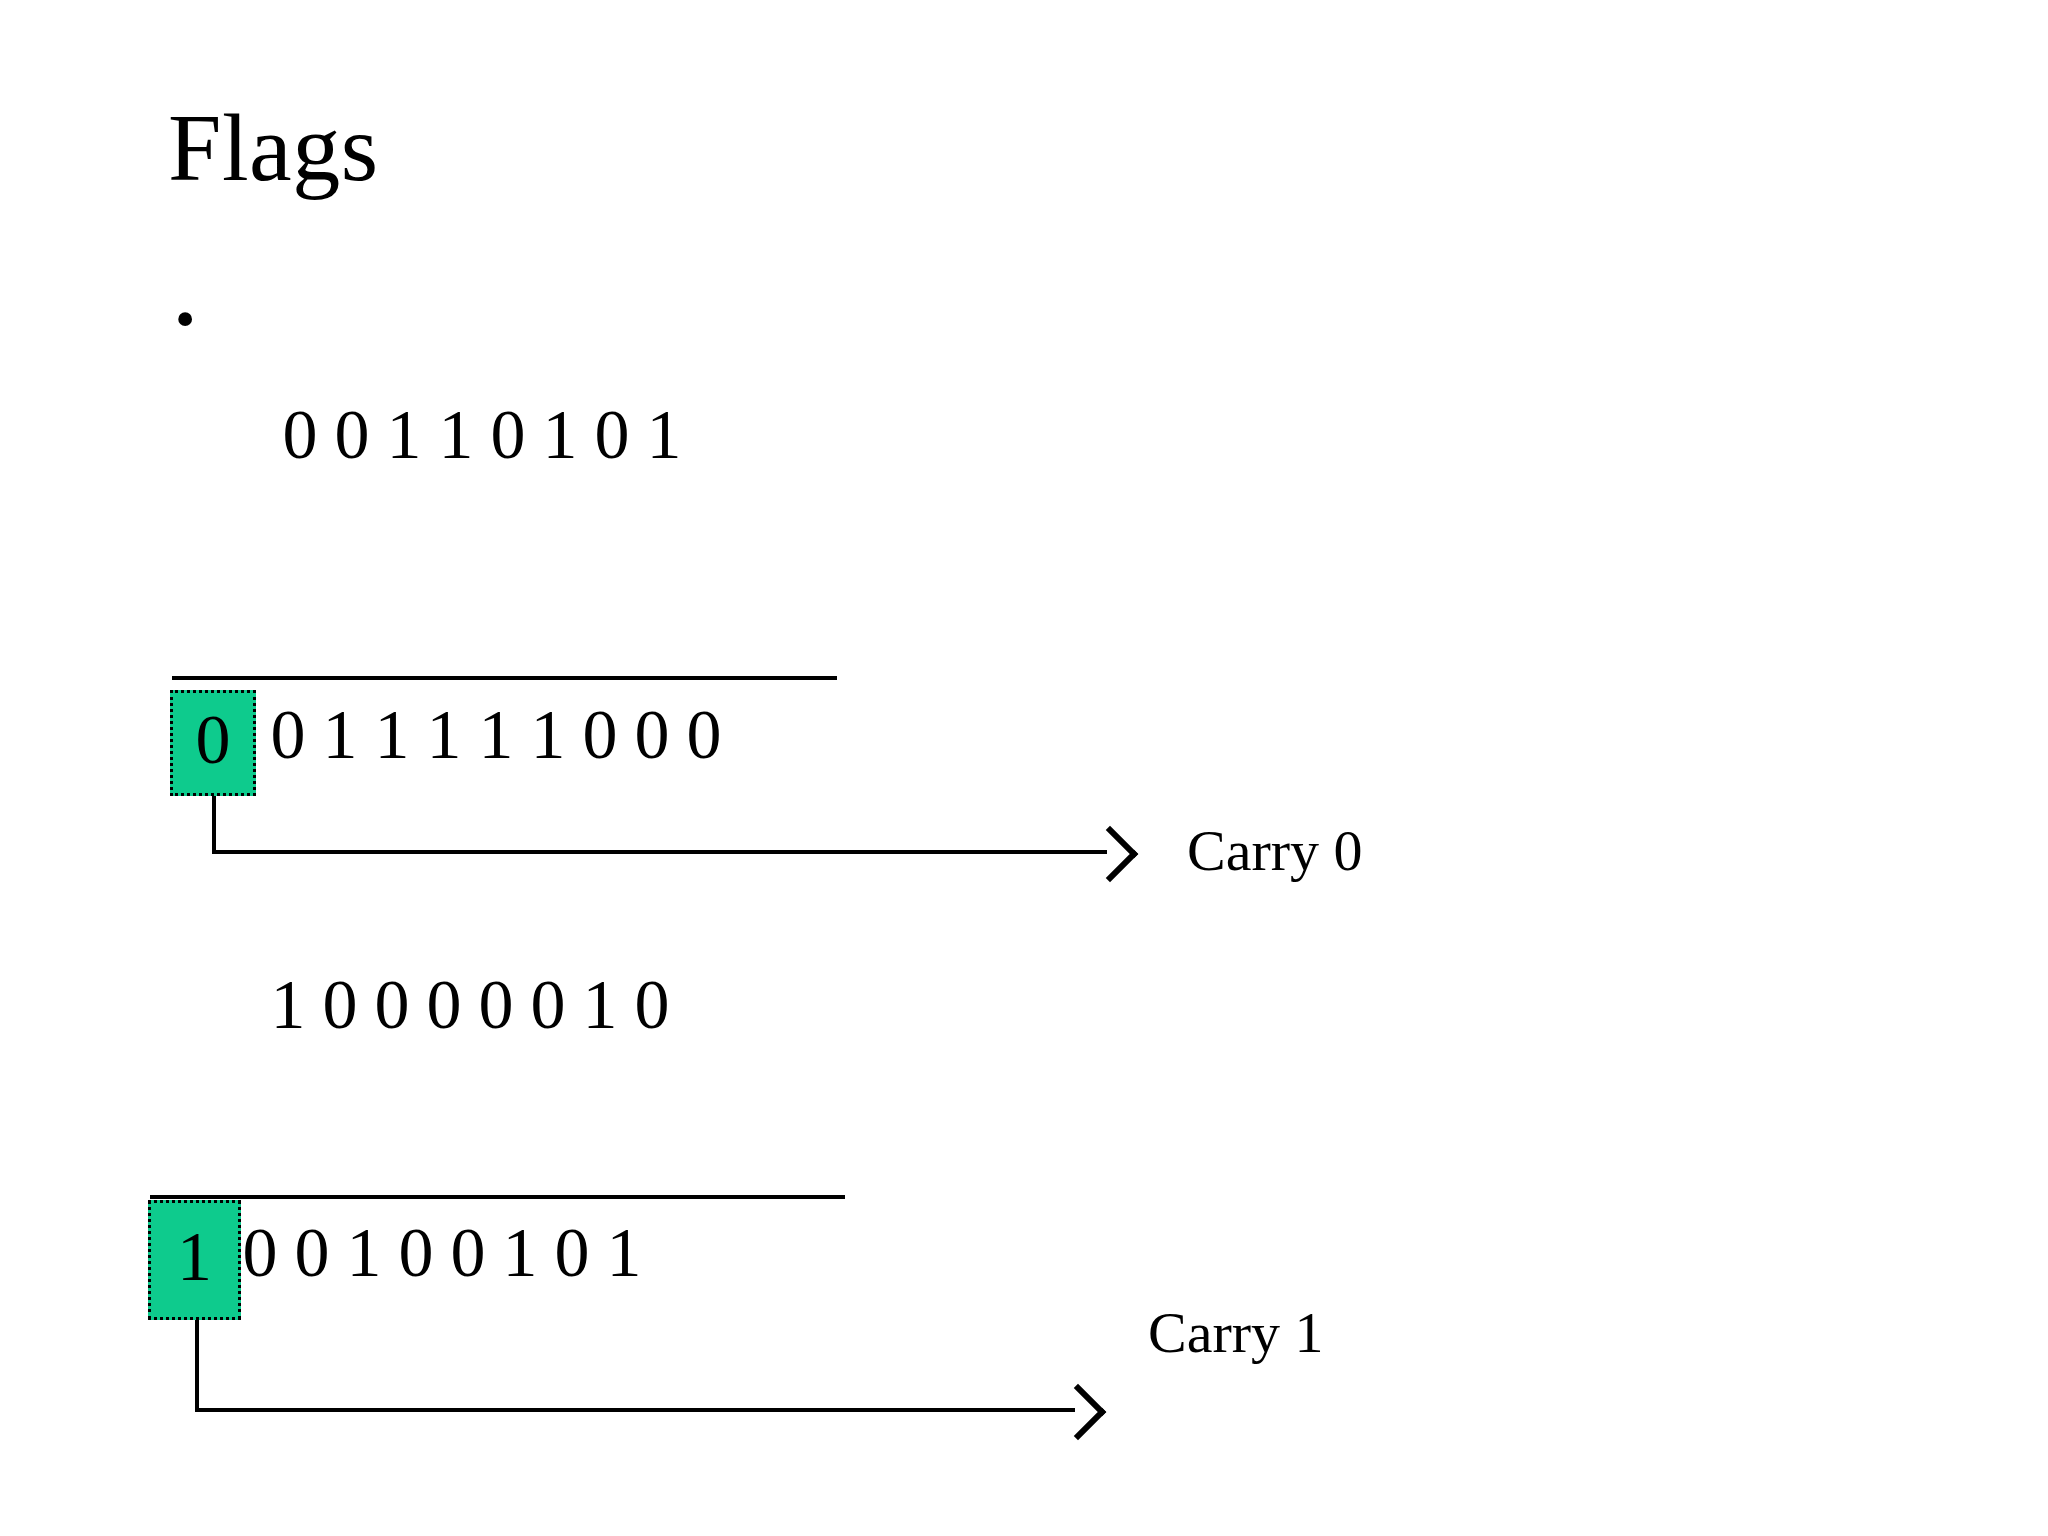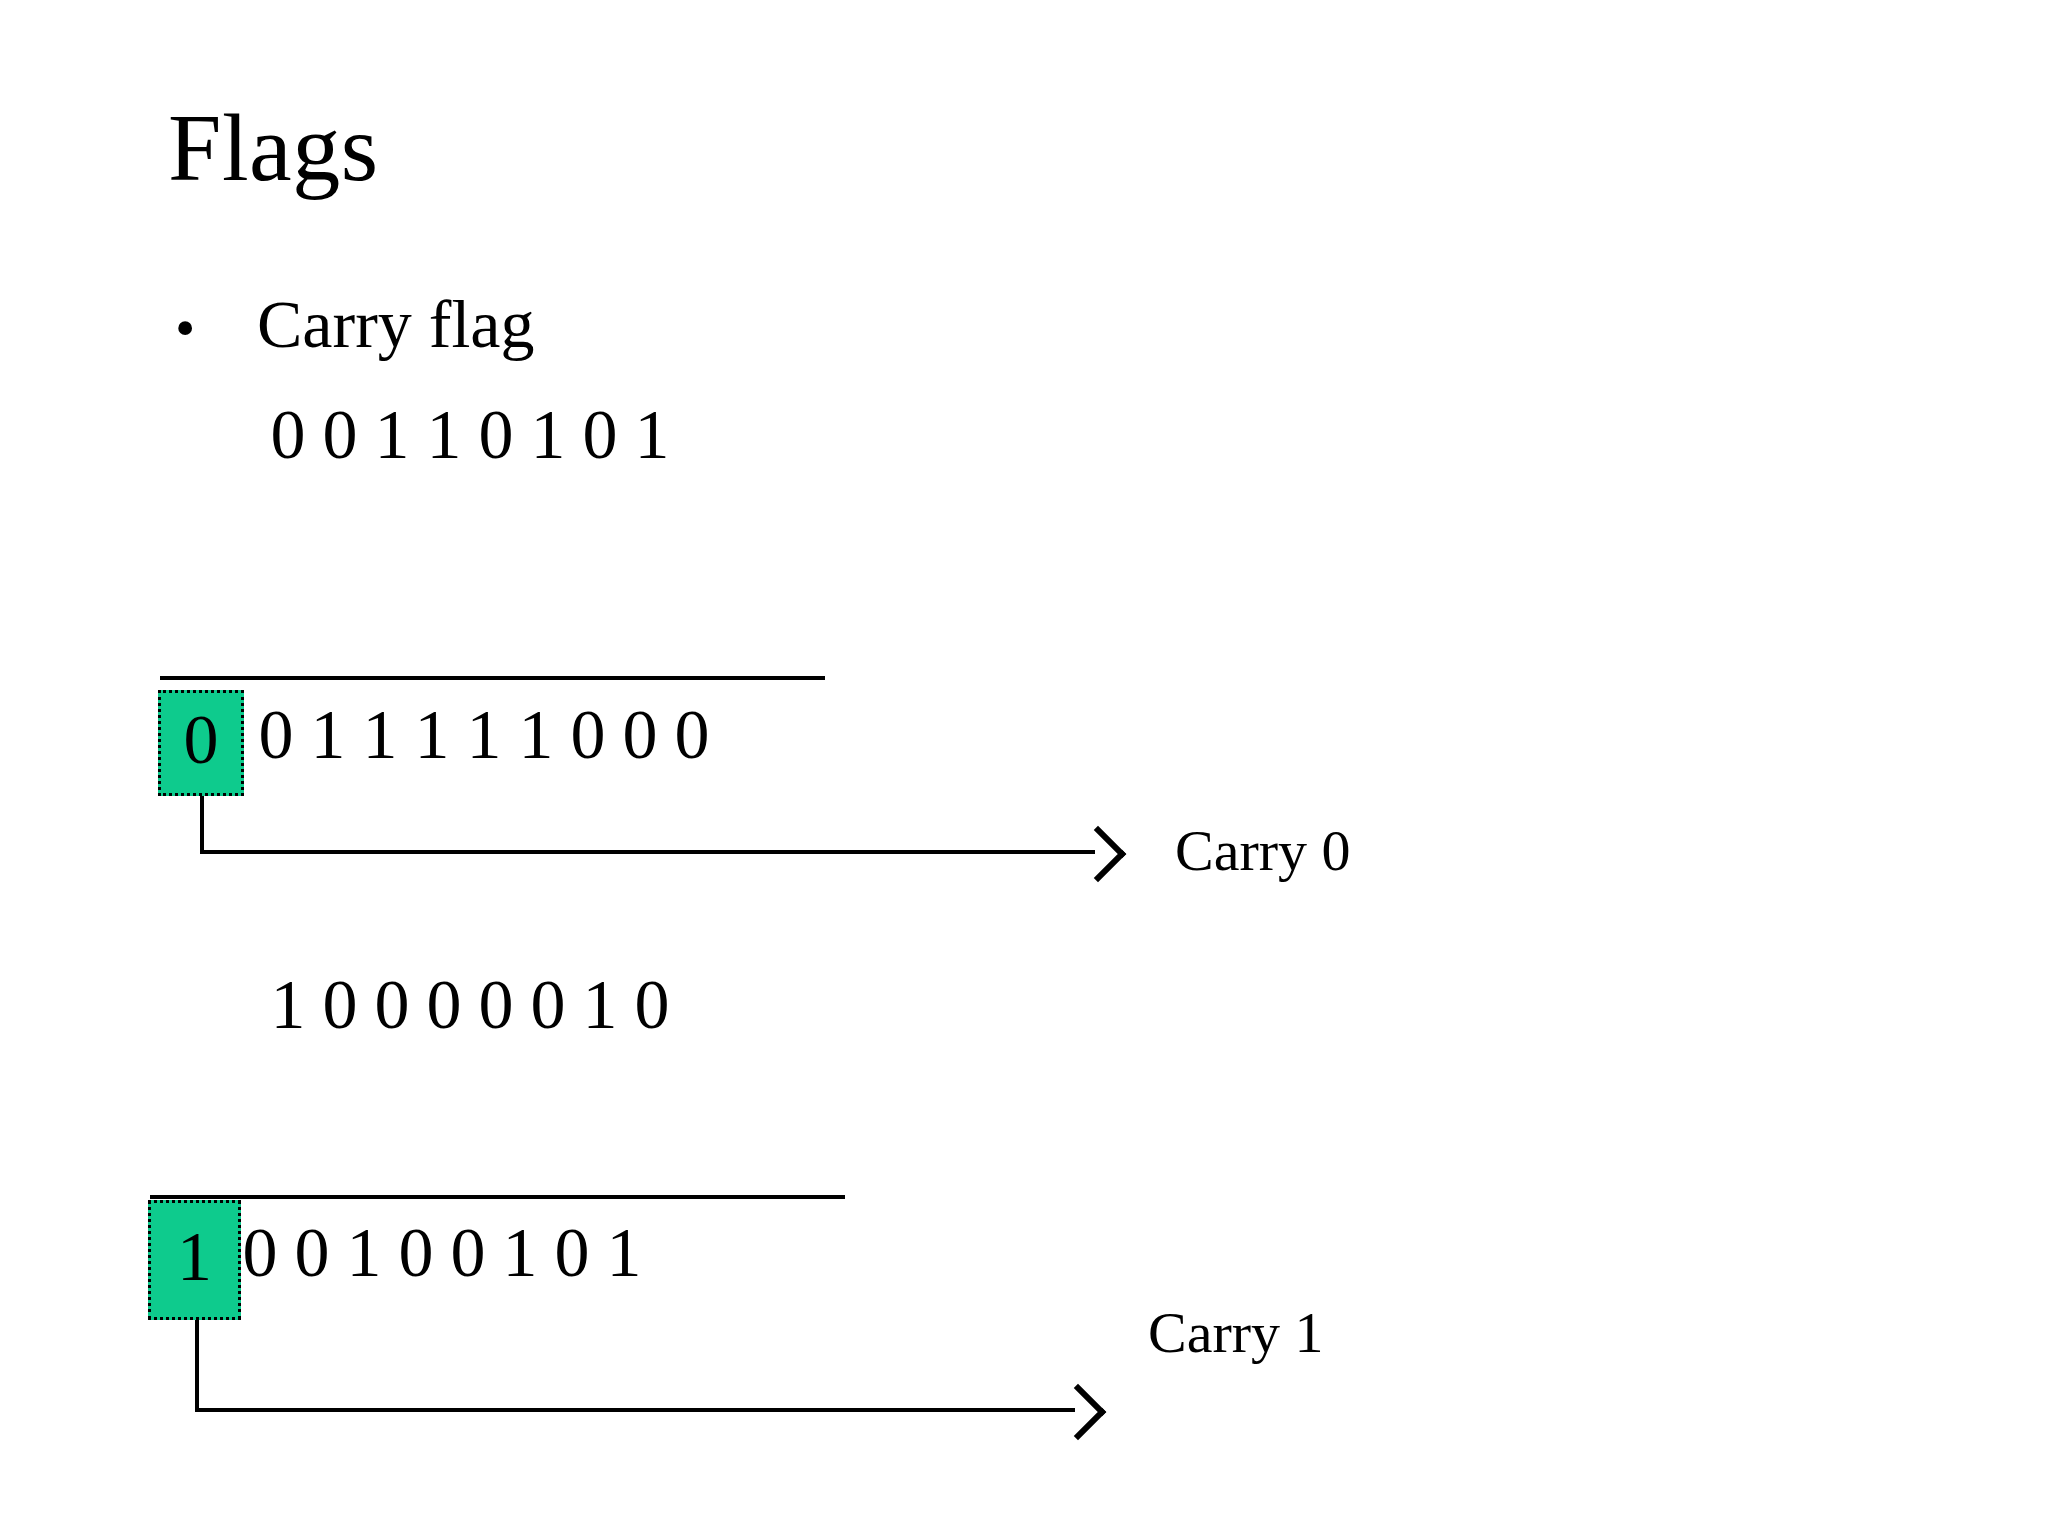--- a/index.html
+++ b/index.html
@@ -124,24 +124,23 @@
     white-space: nowrap;
   }
 </style>
 </head>
 <body>
 
 <div id="slide-title">Flags</div>
 
 <div id="bullet-row">
   <span id="bullet-dot">•</span>
-  <span id="bullet-text">Carry flag</span>
 </div>
 
-<div class="binary-block" style="left:0; top:0; width:1793px; height:1536px;">
+<div class="binary-block" style="left:12px; top:0; width:1793px; height:1536px;">
 
   <div class="bin-row operand" style="top:400px;"><span class="digit">0</span><span class="digit">0</span><span class="digit">1</span><span class="digit">1</span><span class="digit">0</span><span class="digit">1</span><span class="digit">0</span><span class="digit">1</span></div>
 
 
   <div class="sum-rule" style="left:160px; top:676px; width:665px;"></div>
 
   <div class="carry-cell" style="left:158px; top:690px; width:86px; height:106px;">0</div>
 
   <div class="bin-row sum" style="top:700px;"><span class="digit">0</span><span class="digit">1</span><span class="digit">1</span><span class="digit">1</span><span class="digit">1</span><span class="digit">1</span><span class="digit">0</span><span class="digit">0</span><span class="digit">0</span></div>
 

